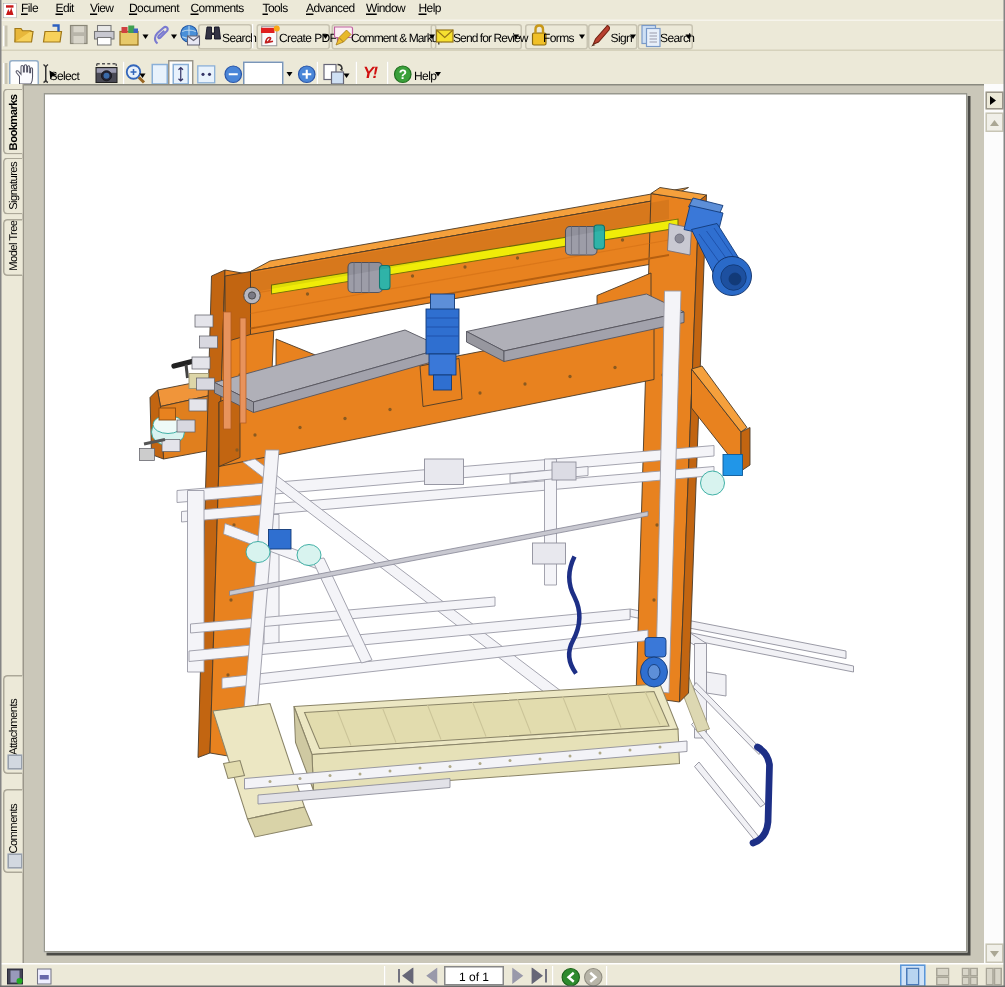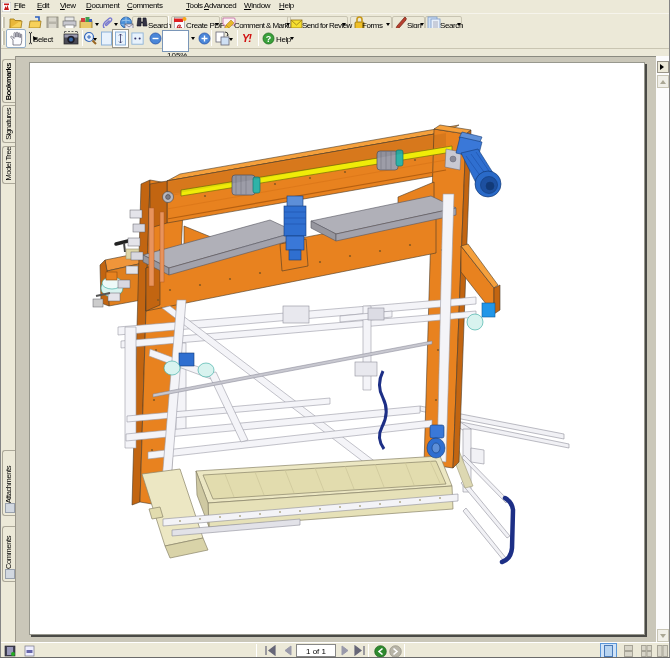--- a/index.html
+++ b/index.html
@@ -2,21 +2,21 @@
 <html><head>
 <meta charset="utf-8">
 <style>
 * { margin:0; padding:0; box-sizing:border-box; }
 html,body { width:670px; height:658px; overflow:hidden; }
 body { font-family:"Liberation Sans", sans-serif; background:#ece9d8; position:relative; }
 #menubar { position:absolute; left:0; top:0; width:664px; height:13px; background:#ece9d8; font-size:8px; color:#000; }
 .mi { position:absolute; top:1px; letter-spacing:-0.4px; }
 .mi u { text-decoration:underline; }
 #tb1 { position:absolute; left:0; top:13px; width:670px; height:21px; background:#ece9d8; border-top:1px solid #f6f4ec; border-bottom:1px solid #d6d2bc; }
-#tb2 { position:absolute; left:0; top:28px; width:670px; height:21px; background:#ece9d8; border-bottom:1px solid #c9c5b2; }
+#tb2 { position:absolute; left:0; top:39px; width:670px; height:21px; background:#ece9d8; border-bottom:1px solid #c9c5b2; }
 .grip { position:absolute; top:3px; width:3px; height:14px; border-left:1px solid #fff; background:#c9c5b2; }
 .sep { position:absolute; top:2px; width:1px; height:16px; background:#c9c5b2; border-right:1px solid #fff; }
 .tbtxt { position:absolute; font-size:8px; letter-spacing:-0.4px; color:#000; }
 .darr { position:absolute; width:0; height:0; border-left:2.5px solid transparent; border-right:2.5px solid transparent; border-top:3px solid #000; }
 #docarea { position:absolute; left:0; top:56px; width:670px; height:586px; background:#cac7b9; border-top:1px solid #8a8a80; }
 #tabstrip { position:absolute; left:0; top:56px; width:16px; height:586px; background:#ece9d8; border-right:1px solid #9a968a; z-index:5; }
 .vtab { position:absolute; left:2px; width:13px; background:#ece9d8; border:1px solid #aca899; border-right:none; border-radius:3px 0 0 3px; z-index:6; overflow:hidden; }
 .vtabi::after { content:""; position:absolute; left:2px; bottom:2px; width:8px; height:8px; background:#d2d8e0; border:1px solid #98a0ac; }
 .vtab span { position:absolute; left:1px; bottom:2px; font-size:7.5px; color:#000; writing-mode:vertical-rl; transform:rotate(180deg); letter-spacing:-0.4px; white-space:nowrap; }
 #page { position:absolute; left:29px; top:5px; width:616px; height:573px; background:#ffffff; border:1px solid #98988e; box-shadow:2px 2px 0 #4a4a46; }
@@ -31,21 +31,21 @@
   <svg style="left:2px;top:2px" width="9" height="10">
       <rect x="0" y="0" width="9" height="10" fill="#fff" stroke="#999" stroke-width="0.6"></rect>
       <path d="M2 8 L3.5 4 L4.5 6 L5.5 3 L7 8 Z" fill="#c81818"></path>
       <rect x="2" y="1.5" width="5" height="1.6" fill="#c81818"></rect>
     </svg>
   <span class="mi" style="left:14px"><u>F</u>ile</span>
   <span class="mi" style="left:37px"><u>E</u>dit</span>
   <span class="mi" style="left:60px"><u>V</u>iew</span>
   <span class="mi" style="left:86px"><u>D</u>ocument</span>
   <span class="mi" style="left:127px"><u>C</u>omments</span>
-  <span class="mi" style="left:186px"><u>T</u>ools</span>
+  <span class="mi" style="left:175px"><u>T</u>ools</span>
   <span class="mi" style="left:204px"><u>A</u>dvanced</span>
   <span class="mi" style="left:244px"><u>W</u>indow</span>
   <span class="mi" style="left:279px"><u>H</u>elp</span>
 </div>
 
 <div id="tb1">
   <div class="grip" style="left:2px"></div>
   <div style="position:absolute;left:132px;top:2px;width:36px;height:17px;border:1px solid #c8c4b2;border-radius:2px"></div>
   <div style="position:absolute;left:171px;top:2px;width:49px;height:17px;border:1px solid #c8c4b2;border-radius:2px"></div>
   <div style="position:absolute;left:221px;top:2px;width:70px;height:17px;border:1px solid #c8c4b2;border-radius:2px"></div>

